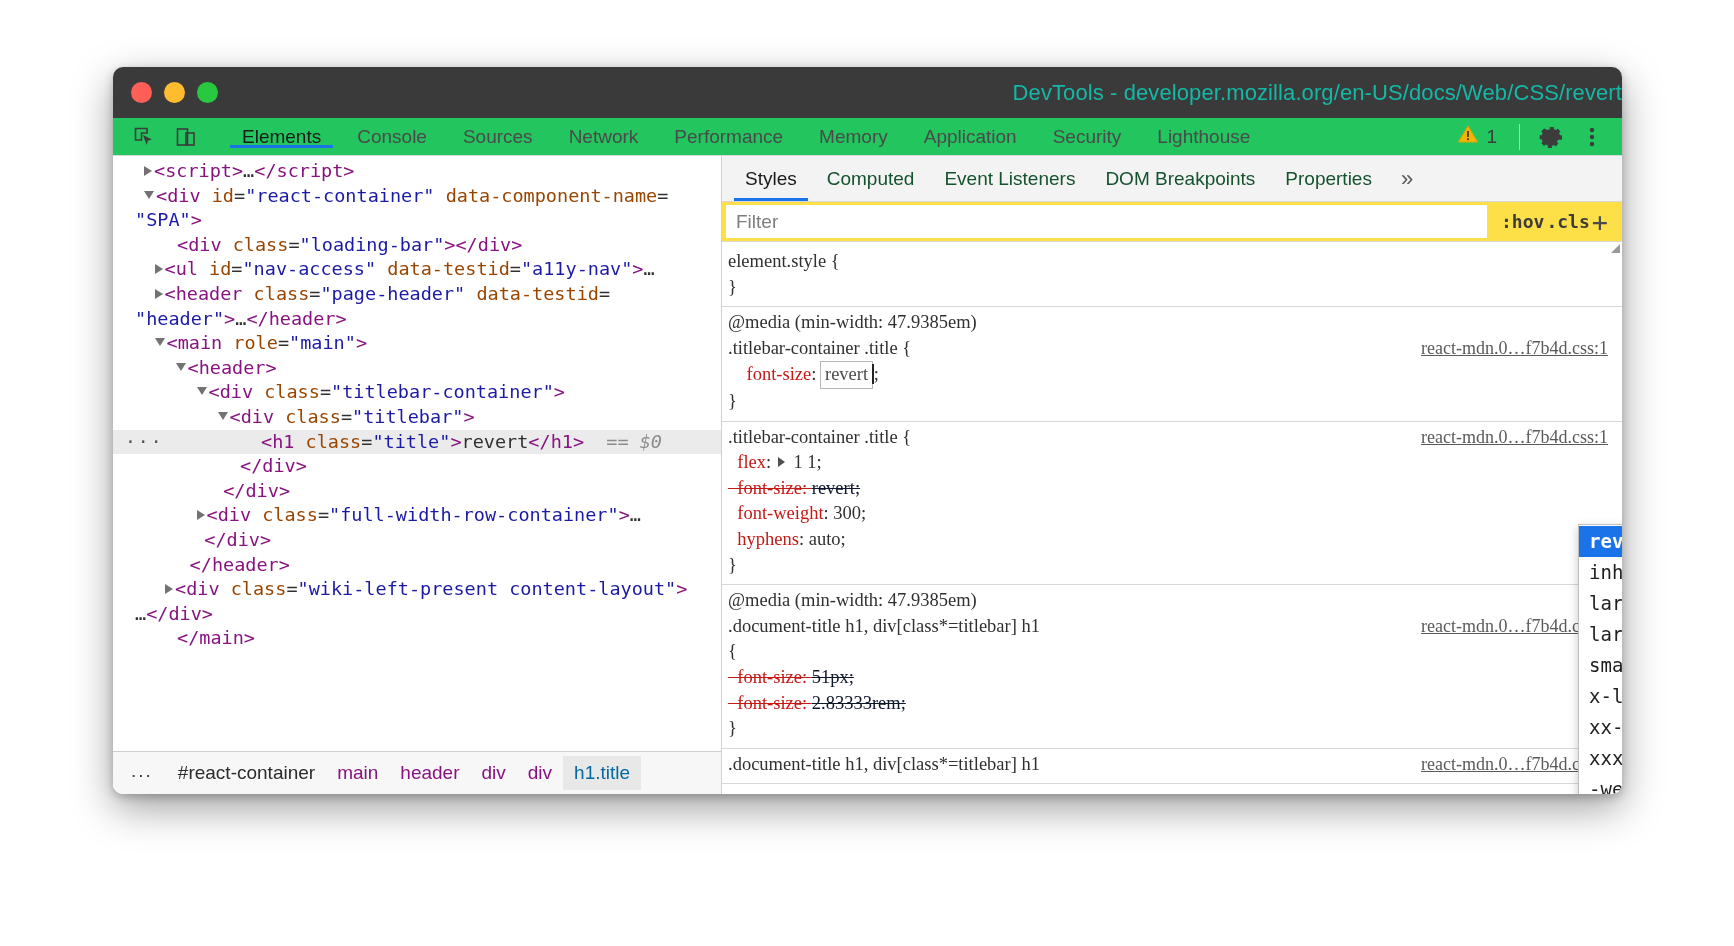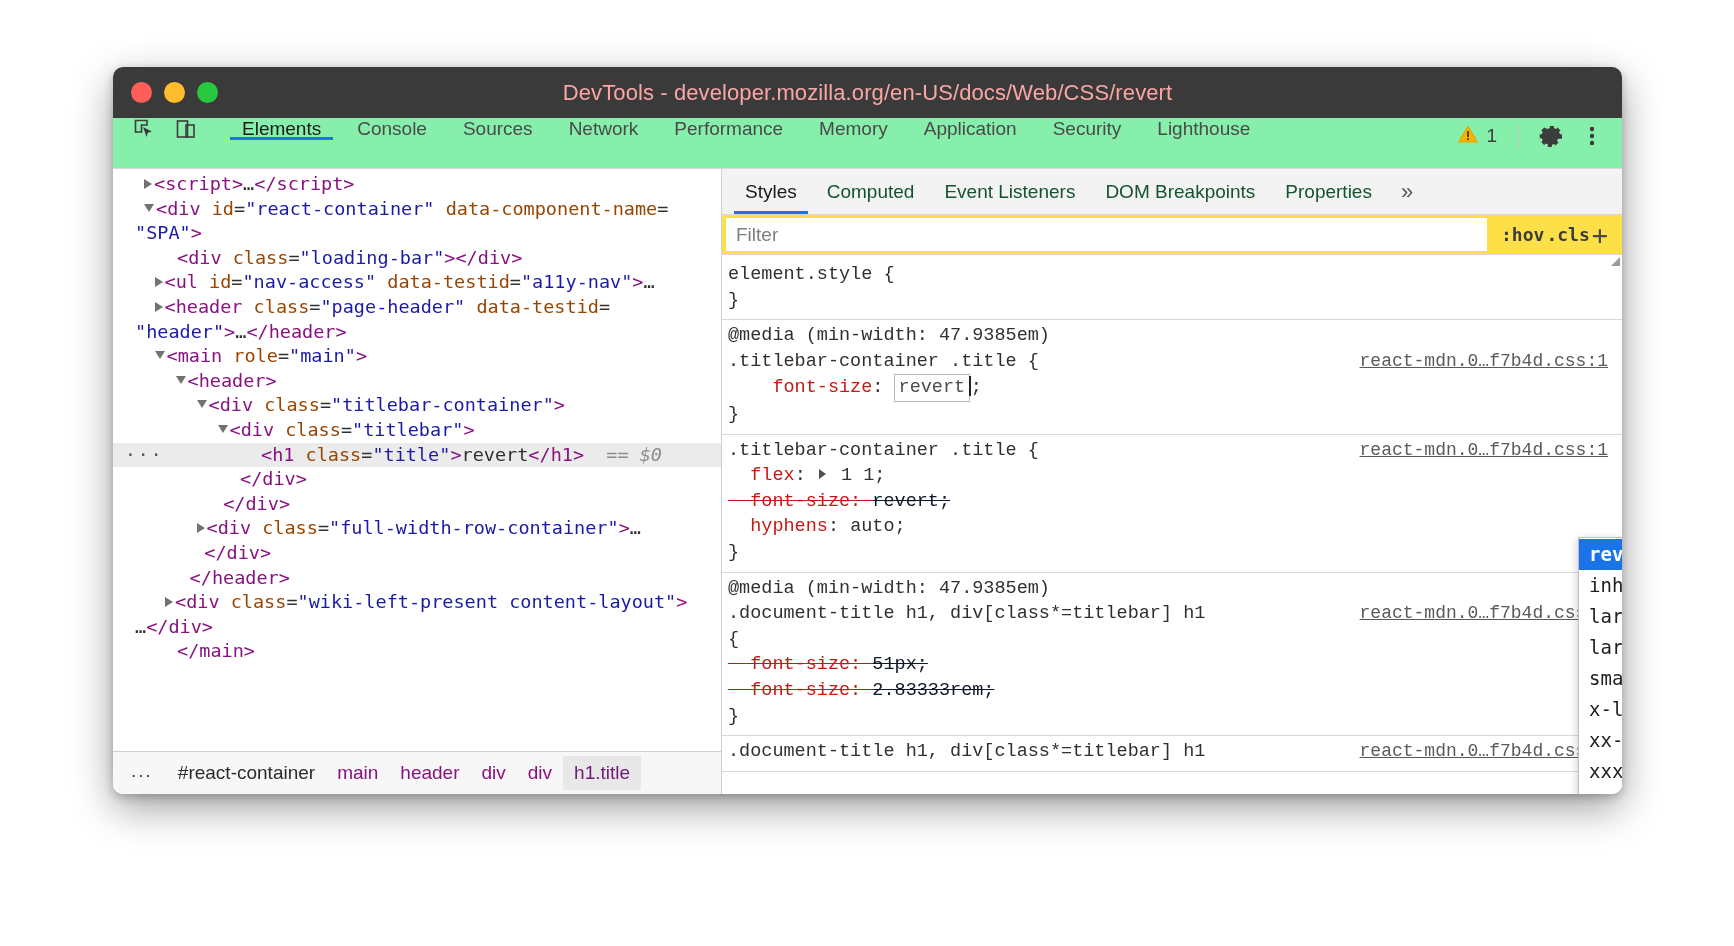--- a/index.html
+++ b/index.html
@@ -44,35 +44,35 @@
     margin-left: 18px;
     z-index: 2;
   }
   .dot { width: 21px; height: 21px; border-radius: 50%; }
   .dot.red    { background: #ff5f57; }
   .dot.yellow { background: #febc2e; }
   .dot.green  { background: #28c840; }
   .win-title {
     position: absolute;
     left: 0; right: 0;
-    text-align: center;
-    color: #fca5a5;
+    text-align: right;
+    color: #14b8a6;
     font-size: 22px;
     letter-spacing: 0.1px;
     pointer-events: none;
   }
 
   
   .toolbar {
-    height: 51px;
+    height: 38px;
     flex: 0 0 auto;
-    background: #86efac;
+    background: #22c55e;
     border-bottom: 1px solid #d8d8d8;
     display: flex;
-    align-items: flex-start;
+    align-items: center;
     padding-left: 10px;
   }
   .tb-icon {
     width: 42px;
     display: flex; align-items: center; justify-content: center;
     cursor: pointer;
   }
   .tb-sep {
     width: 1px; background: #c9c9c9;
     margin: 12px 10px 12px 6px;
@@ -210,21 +210,21 @@
   .crumb {
     padding: 6px 11px;
     color: #881280;
     cursor: pointer;
     white-space: nowrap;
   }
   .crumb.neutral { color: #2b2b2b; }
   .crumb.more { color: #3c3c3c; letter-spacing: 2px; padding: 6px 14px 10px 6px; }
   .crumb.selected {
     background: #e8e8e8;
-    color: #701a75;
+    color: #0369a1;
   }
 
   
   .sb-tabs {
     flex: 0 0 auto;
     height: 46px;
     background: #f3f3f3;
     border-bottom: 1px solid #d8d8d8;
     display: flex;
     align-items: stretch;
@@ -286,21 +286,21 @@
   .filter-btns .fb { cursor: pointer; }
   .plus-btn {
     font-size: 27px; color: #4a4a4a; font-weight: normal;
     line-height: 1; cursor: pointer; padding-right: 2px;
   }
 
   
   .rules {
     flex: 1 1 auto;
     overflow: hidden;
-    font-family: Liberation Mono, monospace;
+    font-family: Liberation Serif, serif;
     font-size: 18.5px;
     line-height: 25.6px;
     color: #303030;
     position: relative;
     padding-top: 4px;
   }
   .rule {
     padding: 3px 0 6px 0;
     border-bottom: 1px solid #d8d8d8;
     position: relative;
@@ -539,20 +539,21 @@
             <div class="rule">
               <div class="rule-line"><span class="media">@media (min-width: 47.9385em)</span></div>
               <div class="rule-line"><span class="selector">.titlebar-container .title {</span><span class="src-link">react-mdn.0…f7b4d.css:1</span></div>
               <div class="rule-line"><span class="prop">    font-size</span><span class="value">: </span><span class="edit-box">revert</span><span class="caret"></span><span class="value">;</span></div>
               <div class="rule-line"><span class="selector">}</span></div>
             </div>
             <div class="rule">
               <div class="rule-line"><span class="selector">.titlebar-container .title {</span><span class="src-link">react-mdn.0…f7b4d.css:1</span></div>
               <div class="rule-line"><span class="prop">  flex</span><span class="value">: </span><span class="flex-tw"></span><span class="value"> 1 1;</span></div>
               <div class="rule-line"><span class="prop-off">  font-size: </span><span class="value-off">revert;</span></div>
+              <div class="rule-line"><span class="prop">  font-weight</span><span class="value">: 300;</span></div>
               <div class="rule-line"><span class="prop">  hyphens</span><span class="value">: auto;</span></div>
               <div class="rule-line"><span class="selector">}</span></div>
             </div>
             <div class="rule">
               <div class="rule-line"><span class="media">@media (min-width: 47.9385em)</span></div>
               <div class="rule-line"><span class="selector">.document-title h1, div[class*=titlebar] h1</span><span class="src-link">react-mdn.0…f7b4d.css:1</span></div>
               <div class="rule-line"><span class="selector">{</span></div>
               <div class="rule-line"><span class="prop-off">  font-size: </span><span class="value-off">51px;</span></div>
               <div class="rule-line"><span class="prop-off">  font-size: </span><span class="value-off">2.83333rem;</span></div>
               <div class="rule-line"><span class="selector">}</span></div>

